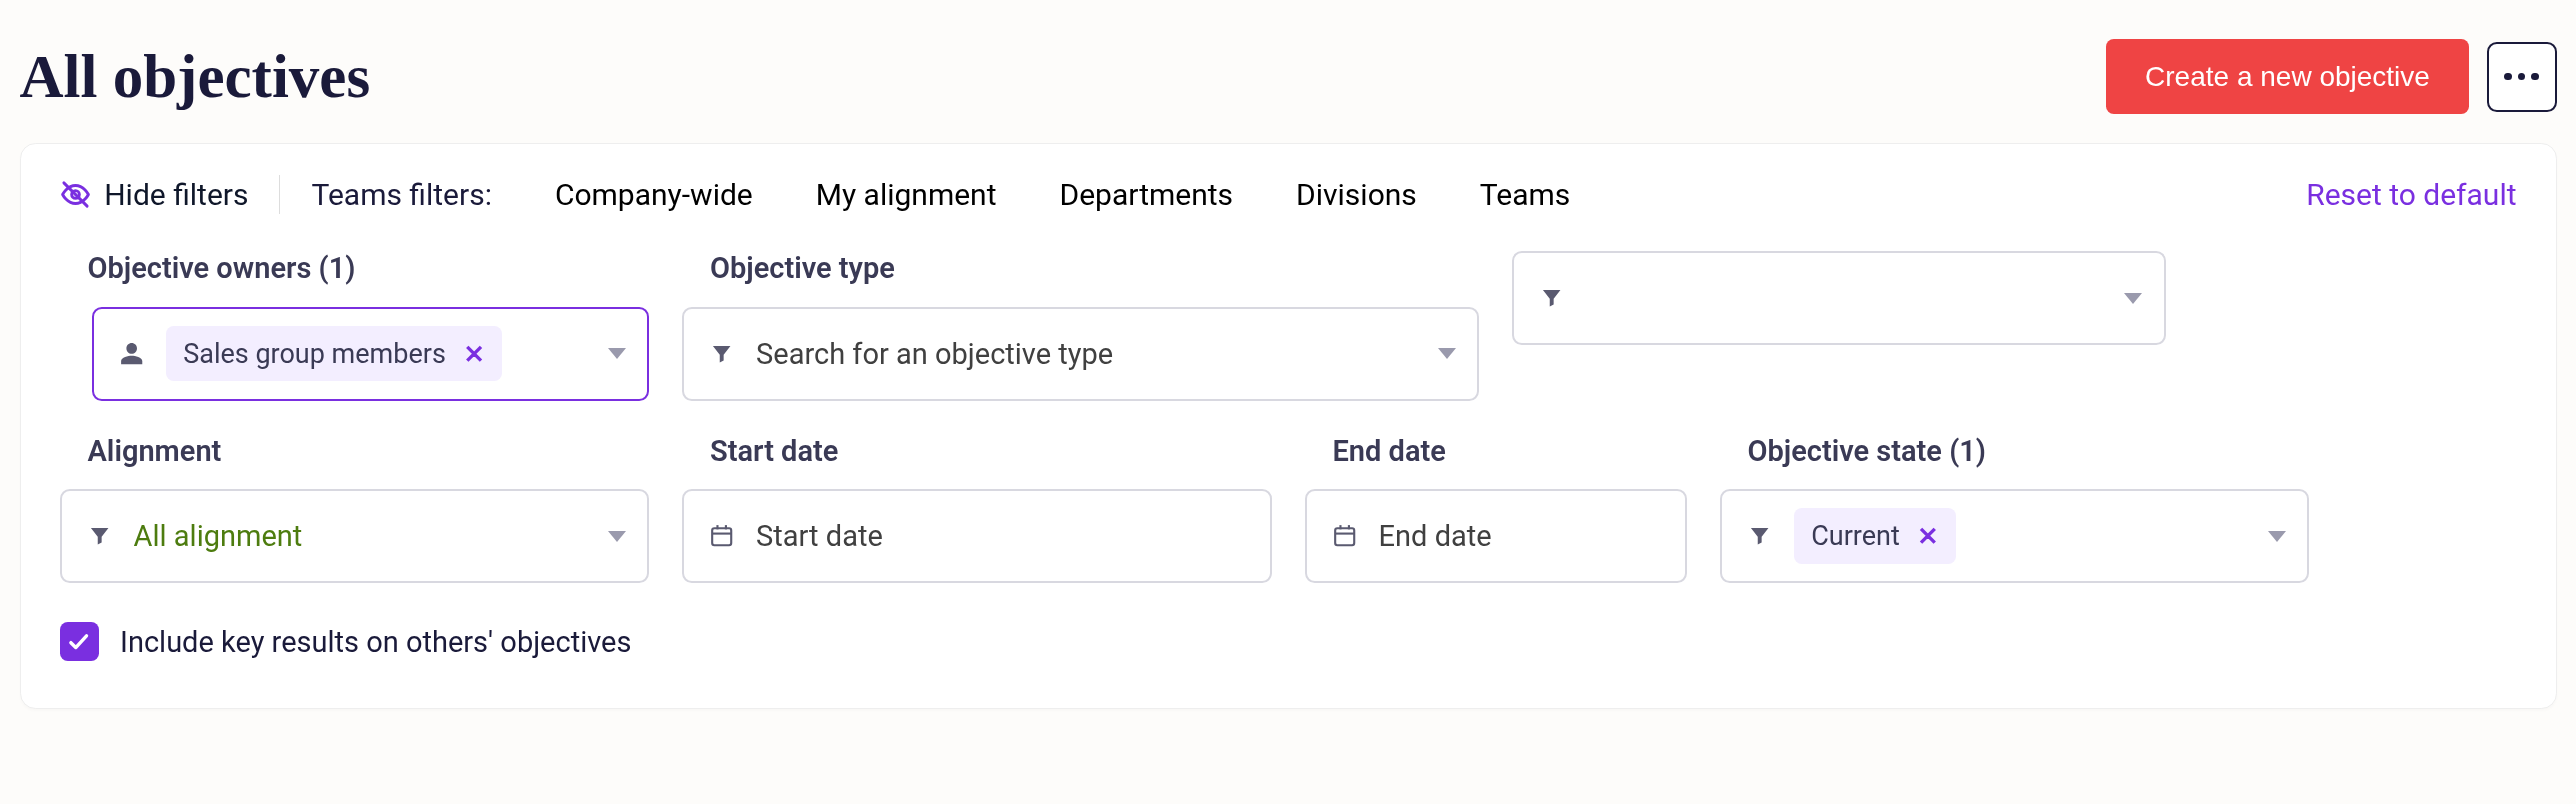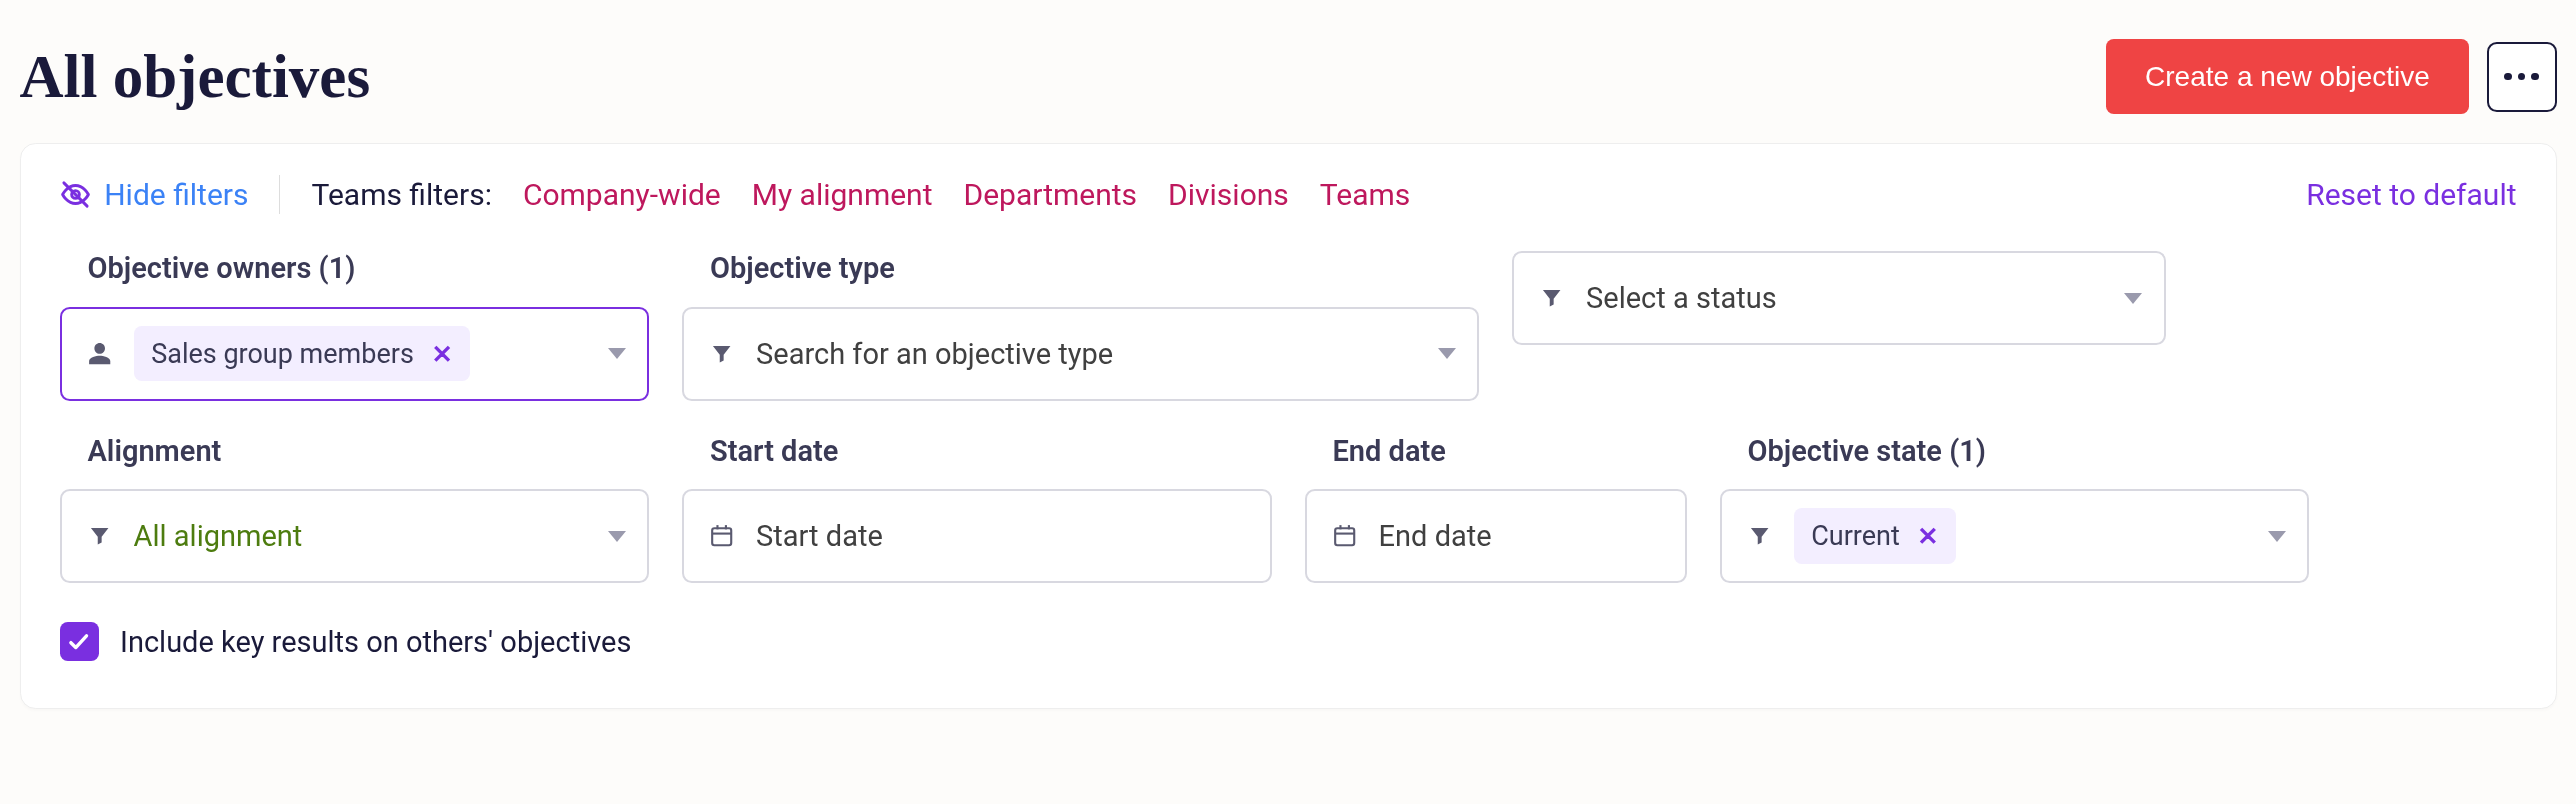--- a/index.html
+++ b/index.html
@@ -77,34 +77,35 @@
 .filter-left {
   display: flex;
   align-items: center;
   gap: 31px;
   font-size: 30px;
 }
 .hide-filters {
   display: flex;
   align-items: center;
   gap: 13.7px;
-  color: #3b82f6;
+  color: #0f172a;
   cursor: pointer;
 }
 .divider-v {
   width: 1px;
   height: 39px;
   background: #ddd;
 }
 .quick-label {
   color: #1a1a3a;
 }
 .quick-link {
-  color: #be185d;
-  cursor: pointer;
+  color: #000000;
+  cursor: pointer;
+  margin-left: 32px;
 }
 .reset-link {
   color: #7a2fe0;
   font-size: 30px;
   cursor: pointer;
 }
 .filter-grid {
   display: grid;
   grid-template-columns: repeat(12, 1fr);
   gap: 33px 33px;
@@ -136,20 +137,21 @@
   display: flex;
   align-items: center;
   padding: 0 21.5px;
   gap: 17.6px;
   background: #fff;
   cursor: pointer;
   position: relative;
 }
 .select-box.highlight {
   border-color: #7a2fe0;
+  margin-left: 32px;
 }
 .icon-slot {
   width: 33px;
   display: flex;
   justify-content: center;
   color: #5a5a70;
   flex-shrink: 0;
 }
 .placeholder {
   color: #404040;
@@ -278,21 +280,20 @@
         </div>
       </div>
 
       <div class="fg-status">
         <div class="select-box">
           <span class="icon-slot">
             <svg width="23.4" height="23.4" viewBox="0 0 24 24" fill="#5a5a70">
                 <path d="M3 4h18l-7 9v6l-4 2v-8L3 4z"></path>
               </svg>
           </span>
-          <span class="placeholder">Select a status</span>
           <span class="caret"></span>
         </div>
       </div>
 
       <div class="fg-align row2">
         <div class="filter-label">Alignment</div>
         <div class="select-box">
           <span class="icon-slot">
             <svg width="23.4" height="23.4" viewBox="0 0 24 24" fill="#5a5a70">
                 <path d="M3 4h18l-7 9v6l-4 2v-8L3 4z"></path>

